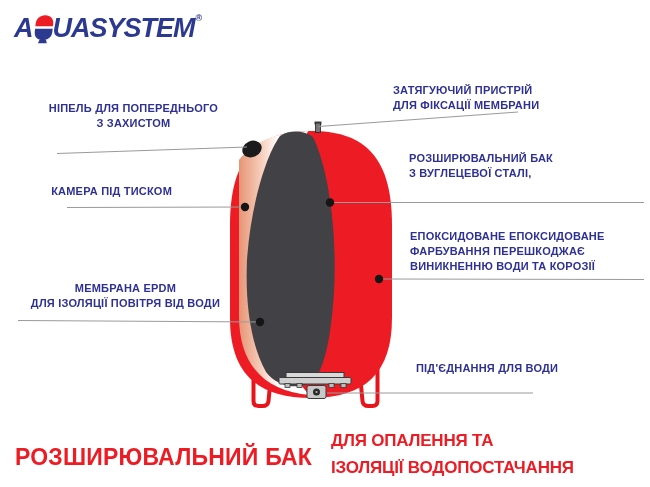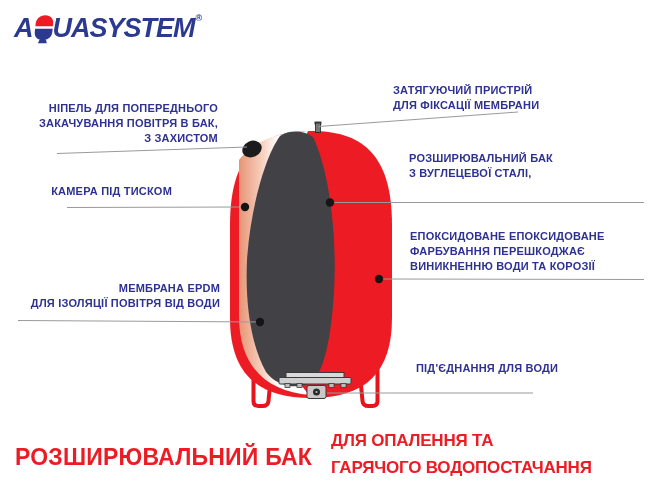--- a/index.html
+++ b/index.html
@@ -16,21 +16,21 @@
   .logo .tank-ico{width:21px;height:31px;margin:3px -1px 0 0;}
   .logo sup{font-size:9px;font-style:normal;letter-spacing:0;margin-left:1px;line-height:14px;}
   
   .diagram{position:absolute;left:0;top:0;width:650px;height:487px;z-index:1;}
   
   .callout{
     position:absolute;z-index:2;color:#2e3192;font-weight:bold;
     font-size:11px;line-height:15px;letter-spacing:0.2px;white-space:nowrap;
   }
   .callout span{display:block;}
-  .al-r{text-align:right;}
+  .al-r{text-align:center;}
   .lbl-nipple   {right:432px;top:101px;}
   .lbl-chamber  {right:478px;top:184px;}
   .lbl-membrane {right:430px;top:281px;}
   .lbl-clamp    {left:393px;top:83px;}
   .lbl-steel    {left:409px;top:151px;}
   .lbl-epoxy    {left:410px;top:229px;}
   .lbl-water    {left:408px;top:361px;padding-left:8px;}
   
   .headline{position:absolute;z-index:2;color:#ed1c24;font-weight:bold;white-space:nowrap;}
   .headline-left{left:15px;top:444px;font-size:23px;letter-spacing:0.2px;}
@@ -117,21 +117,20 @@
     <g fill="#151515">
       <circle cx="245" cy="207" r="4.2"></circle>
       <circle cx="260" cy="322" r="4.2"></circle>
       <circle cx="330" cy="202.5" r="4.2"></circle>
       <circle cx="379" cy="279" r="4.2"></circle>
     </g>
   </svg>
 
   <div class="callout al-r lbl-nipple">
     <span>НІПЕЛЬ ДЛЯ ПОПЕРЕДНЬОГО</span>
-    <span>ЗАКАЧУВАННЯ ПОВІТРЯ В БАК,</span>
     <span>З ЗАХИСТОМ</span>
   </div>
 
   <div class="callout al-r lbl-chamber">
     <span>КАМЕРА ПІД ТИСКОМ</span>
   </div>
 
   <div class="callout al-r lbl-membrane">
     <span>МЕМБРАНА EPDM</span>
     <span>ДЛЯ ІЗОЛЯЦІЇ ПОВІТРЯ ВІД ВОДИ</span>
@@ -153,16 +152,16 @@
     <span>ВИНИКНЕННЮ ВОДИ ТА КОРОЗІЇ</span>
   </div>
 
   <div class="callout lbl-water">
     <span>ПІД'ЄДНАННЯ ДЛЯ ВОДИ</span>
   </div>
 
   <div class="headline headline-left">РОЗШИРЮВАЛЬНИЙ БАК</div>
   <div class="headline headline-right">
     <span style="display:block">ДЛЯ ОПАЛЕННЯ ТА</span>
-    <span style="display:block">ГАРЯЧОГО ВОДОПОСТАЧАННЯ</span>
+    <span style="display:block">ІЗОЛЯЦІЇ ВОДОПОСТАЧАННЯ</span>
   </div>
 
 </div>
 
 </body></html>

